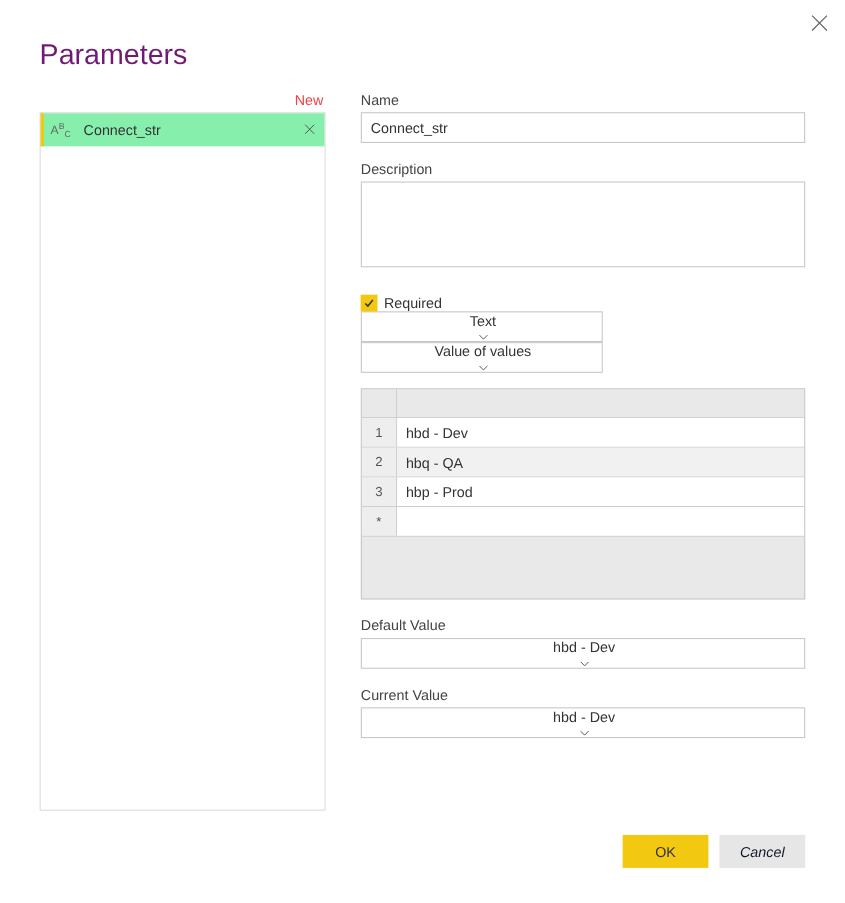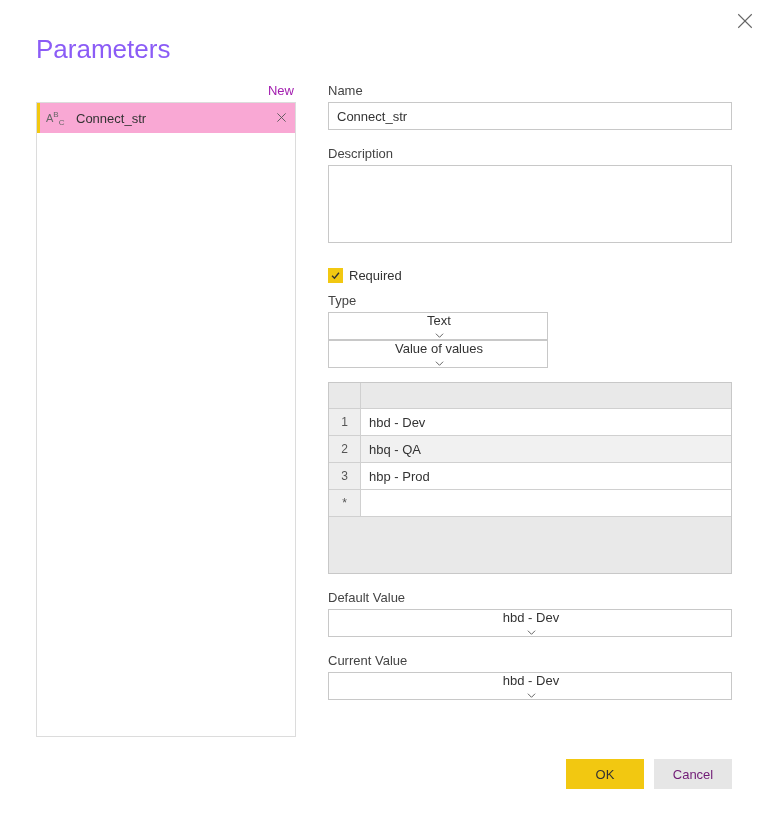--- a/index.html
+++ b/index.html
@@ -20,51 +20,51 @@
   .close-x {
     position: absolute;
     top: 12px; right: 14px;
     width: 18px; height: 18px;
     cursor: pointer;
     color: #666;
   }
   .title {
     font-size: 26px;
     font-weight: 300;
-    color: #8b5cf6;
+    color: #701a75;
     padding: 34px 17px 18px 36px;
   }
   .body {
     display: flex;
     padding: 0 36px;
     gap: 32px;
   }
   
   .left-panel { width: 260px; }
   .new-row {
     display: flex;
     justify-content: flex-end;
     padding-bottom: 4px;
   }
   .new-link {
-    color: #a21caf;
+    color: #ef4444;
     font-size: 13px;
     cursor: pointer;
     padding-right: 2px;
   }
   .param-list {
     border: 1px solid #dcdcdc;
     height: 635px;
     background: #fff;
   }
   .param-item {
     display: flex;
     align-items: center;
     height: 30px;
-    background: #f9a8d4;
+    background: #86efac;
     border-left: 3px solid #F2C811;
     padding: 0 8px 0 6px;
     gap: 8px;
   }
   .type-glyph {
     font-size: 11px;
     color: #666;
     font-family: "Segoe UI", sans-serif;
     width: 22px;
     text-align: left;
@@ -197,21 +197,21 @@
   .btn {
     min-width: 78px;
     height: 30px;
     border: none;
     font-family: inherit;
     font-size: 13px;
     cursor: pointer;
     padding: 0 16px;
   }
   .btn-primary { background: #F2C811; color: #333; }
-  .btn-secondary { background: #e6e6e6; color: #701a75; }
+  .btn-secondary { background: #e6e6e6; color: #0f172a; font-style: italic; }
 </style>
 </head>
 <body>
 
 <div class="dialog">
 
   <div class="close-x">
     <svg viewBox="0 0 16 16">
         <line x1="2" y1="2" x2="14" y2="14" stroke="currentColor" stroke-width="1"></line>
         <line x1="14" y1="2" x2="2" y2="14" stroke="currentColor" stroke-width="1"></line>
@@ -250,21 +250,20 @@
 
       <div class="checkbox-row">
         <div class="pbi-checkbox">
           <svg viewBox="0 0 16 16">
               <polyline points="3,8.5 6.5,12 13,4" fill="none" stroke="#333" stroke-width="2"></polyline>
             </svg>
         </div>
         <span>Required</span>
       </div>
 
-      <div class="field-label gap-sm">Type</div>
       <div class="select select-sm">
         <span>Text</span>
         <span class="chev">
           <svg width="9" height="9" viewBox="0 0 10 10">
               <polyline points="1,3 5,7 9,3" fill="none" stroke="currentColor" stroke-width="1"></polyline>
             </svg>
         </span>
       </div>
 
       <div class="select select-sm">

